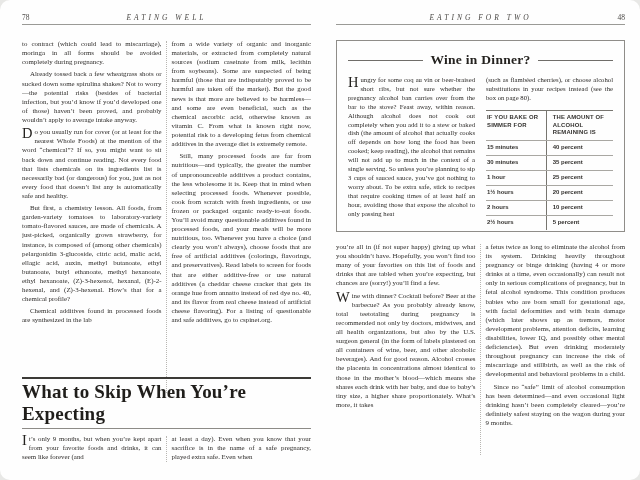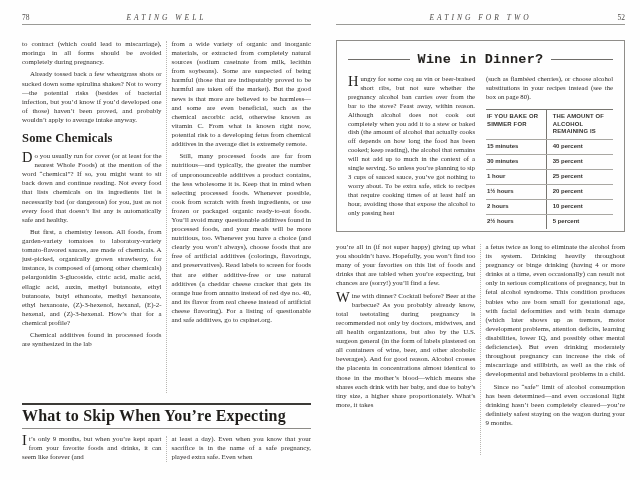--- a/index.html
+++ b/index.html
@@ -1,20 +1,20 @@
 <!DOCTYPE html>
 <html><head>
 <meta charset="utf-8">
 <style>
   * { margin:0; padding:0; box-sizing:border-box; }
   html,body { background:#e8e8e6; }
   .spread {
     position:relative; width:640px; height:480px; background:#fefefe;
     font-family:"Liberation Serif","DejaVu Serif",serif; color:#2e2c2a;
-    display:flex; overflow:hidden;
+    display:flex; overflow:hidden;border-radius:10px;
   }
   .page { width:320px; height:480px; position:relative; }
   .page-inner { position:absolute; top:13px; bottom:14px; }
   .page.left  .page-inner { left:22px; right:9px; }
   .page.right .page-inner { left:16px; right:15px; }
 
   
   .running { position:relative; height:12px; border-bottom:0.8px solid #9a9a96; padding-bottom:2px; }
   .running .head {
     position:absolute; left:0; right:0; text-align:center;
@@ -35,29 +35,29 @@
     font-size:12.5px; font-weight:bold; letter-spacing:0.2px;
     margin:7px 0 5px; text-align:left; color:#24221f;
   }
   .dropcap {
     float:left; font-size:14.5px; line-height:11px; padding:1px 2px 0 0; color:#24221f;
   }
 
   
   .skip { position:absolute; left:0; right:0; bottom:2px; }
   .skip .bigrule { border-top:2.5px solid #3c3a37; margin-bottom:2px; }
-  .skip h1 { font-size:16px; font-weight:bold; color:#201e1b; letter-spacing:0.2px; margin:1px 0 3px; }
+  .skip h1 { font-size:19px; font-weight:bold; color:#201e1b; letter-spacing:0.2px; margin:1px 0 3px; }
   .skip .thinrule { border-top:1px solid #8d8b87; margin-bottom:5px; }
 
   
   .winebox {
     border:1px solid #8f8d89; margin-top:15px; height:192px;
     padding:9px 11px 8px; overflow:hidden;
   }
-  .boxtitle { display:flex; align-items:center; margin:2px 0 8px;font-family:Liberation Mono, monospace; }
+  .boxtitle { display:flex; align-items:center; margin:2px 0 8px; }
   .boxtitle .trule { flex:1 1 0; border-top:1px solid #6f6d69; }
   .boxtitle .ttext {
     font-size:13.5px; font-weight:bold; color:#24221f;
     padding:0 7px; white-space:nowrap; letter-spacing:0.3px;
   }
   .winebox p.bodytext { font-size:6.7px; line-height:8.9px; }
   .winebox .col-div { border:none; margin:0 5px; }
 
   
   .atable {
@@ -82,21 +82,20 @@
     <div class="page-inner">
       <div class="running">
         <span class="folio fl">78</span>
         <span class="head">EATING WELL</span>
       </div>
 
       <div class="main-body twocol">
         <div class="col">
           <p class="bodytext">to contract (which could lead to miscarriage), moringa in all forms should be avoided completely during pregnancy.</p>
           <p class="bodytext ind">Already tossed back a few wheatgrass shots or sucked down some spirulina shakes? Not to worry—the potential risks (besides of bacterial infection, but you’d know if you’d developed one of those) haven’t been proved, and probably wouldn’t apply to average intake anyway.</p>
-          <h2 class="sec">Some Chemicals</h2>
           <p class="bodytext"><span class="dropcap">D</span><span>o you usually run for cover (or at least for the nearest Whole Foods) at the mention of the word “chemical”? If so, you might want to sit back down and continue reading. Not every food that lists chemicals on its ingredients list is necessarily bad (or dangerous) for you, just as not every food that doesn’t list any is automatically safe and healthy.</span></p>
           <p class="bodytext ind">But first, a chemistry lesson. All foods, from garden-variety tomatoes to laboratory-variety tomato-flavored sauces, are made of chemicals. A just-picked, organically grown strawberry, for instance, is composed of (among other chemicals) pelargonidin 3-glucoside, citric acid, malic acid, ellagic acid, auxin, methyl butanoate, ethyl butanoate, butyl ethanoate, methyl hexanoate, ethyl hexanoate, (Z)-3-hexenol, hexanal, (E)-2-hexenal, and (Z)-3-hexenal. How’s that for a chemical profile?</p>
           <p class="bodytext ind">Chemical additives found in processed foods are synthesized in the lab</p>
         </div>
         <div class="col-div"></div>
         <div class="col">
           <p class="bodytext">from a wide variety of organic and inorganic materials, or extracted from completely natural sources (sodium caseinate from milk, lecithin from soybeans). Some are suspected of being harmful (those that are indisputably proved to be harmful are taken off the market). But the good news is that more are believed to be harmless—and some are even beneficial, such as the chemical ascorbic acid, otherwise known as vitamin C. From what is known right now, potential risk to a developing fetus from chemical additives in the average diet is extremely remote.</p>
           <p class="bodytext ind">Still, many processed foods are far from nutritious—and typically, the greater the number of unpronounceable additives a product contains, the less wholesome it is. Keep that in mind when selecting processed foods. Whenever possible, cook from scratch with fresh ingredients, or use frozen or packaged organic ready-to-eat foods. You’ll avoid many questionable additives found in processed foods, and your meals will be more nutritious, too. Whenever you have a choice (and clearly you won’t always), choose foods that are free of artificial additives (colorings, flavorings, and preservatives). Read labels to screen for foods that are either additive-free or use natural additives (a cheddar cheese cracker that gets its orange hue from annatto instead of red dye no. 40, and its flavor from real cheese instead of artificial cheese flavoring). For a listing of questionable and safe additives, go to cspinet.org.</p>
         </div>
       </div>
@@ -115,21 +114,21 @@
           </div>
         </div>
       </div>
     </div>
   </div>
 
   <div class="page right">
     <div class="page-inner">
       <div class="running">
         <span class="head">EATING FOR TWO</span>
-        <span class="folio fr">52</span>
+        <span class="folio fr">48</span>
       </div>
 
       <div class="winebox">
         <div class="boxtitle">
           <span class="trule"></span>
           <span class="ttext">Wine in Dinner?</span>
           <span class="trule"></span>
         </div>
         <div class="twocol">
           <div class="col">

